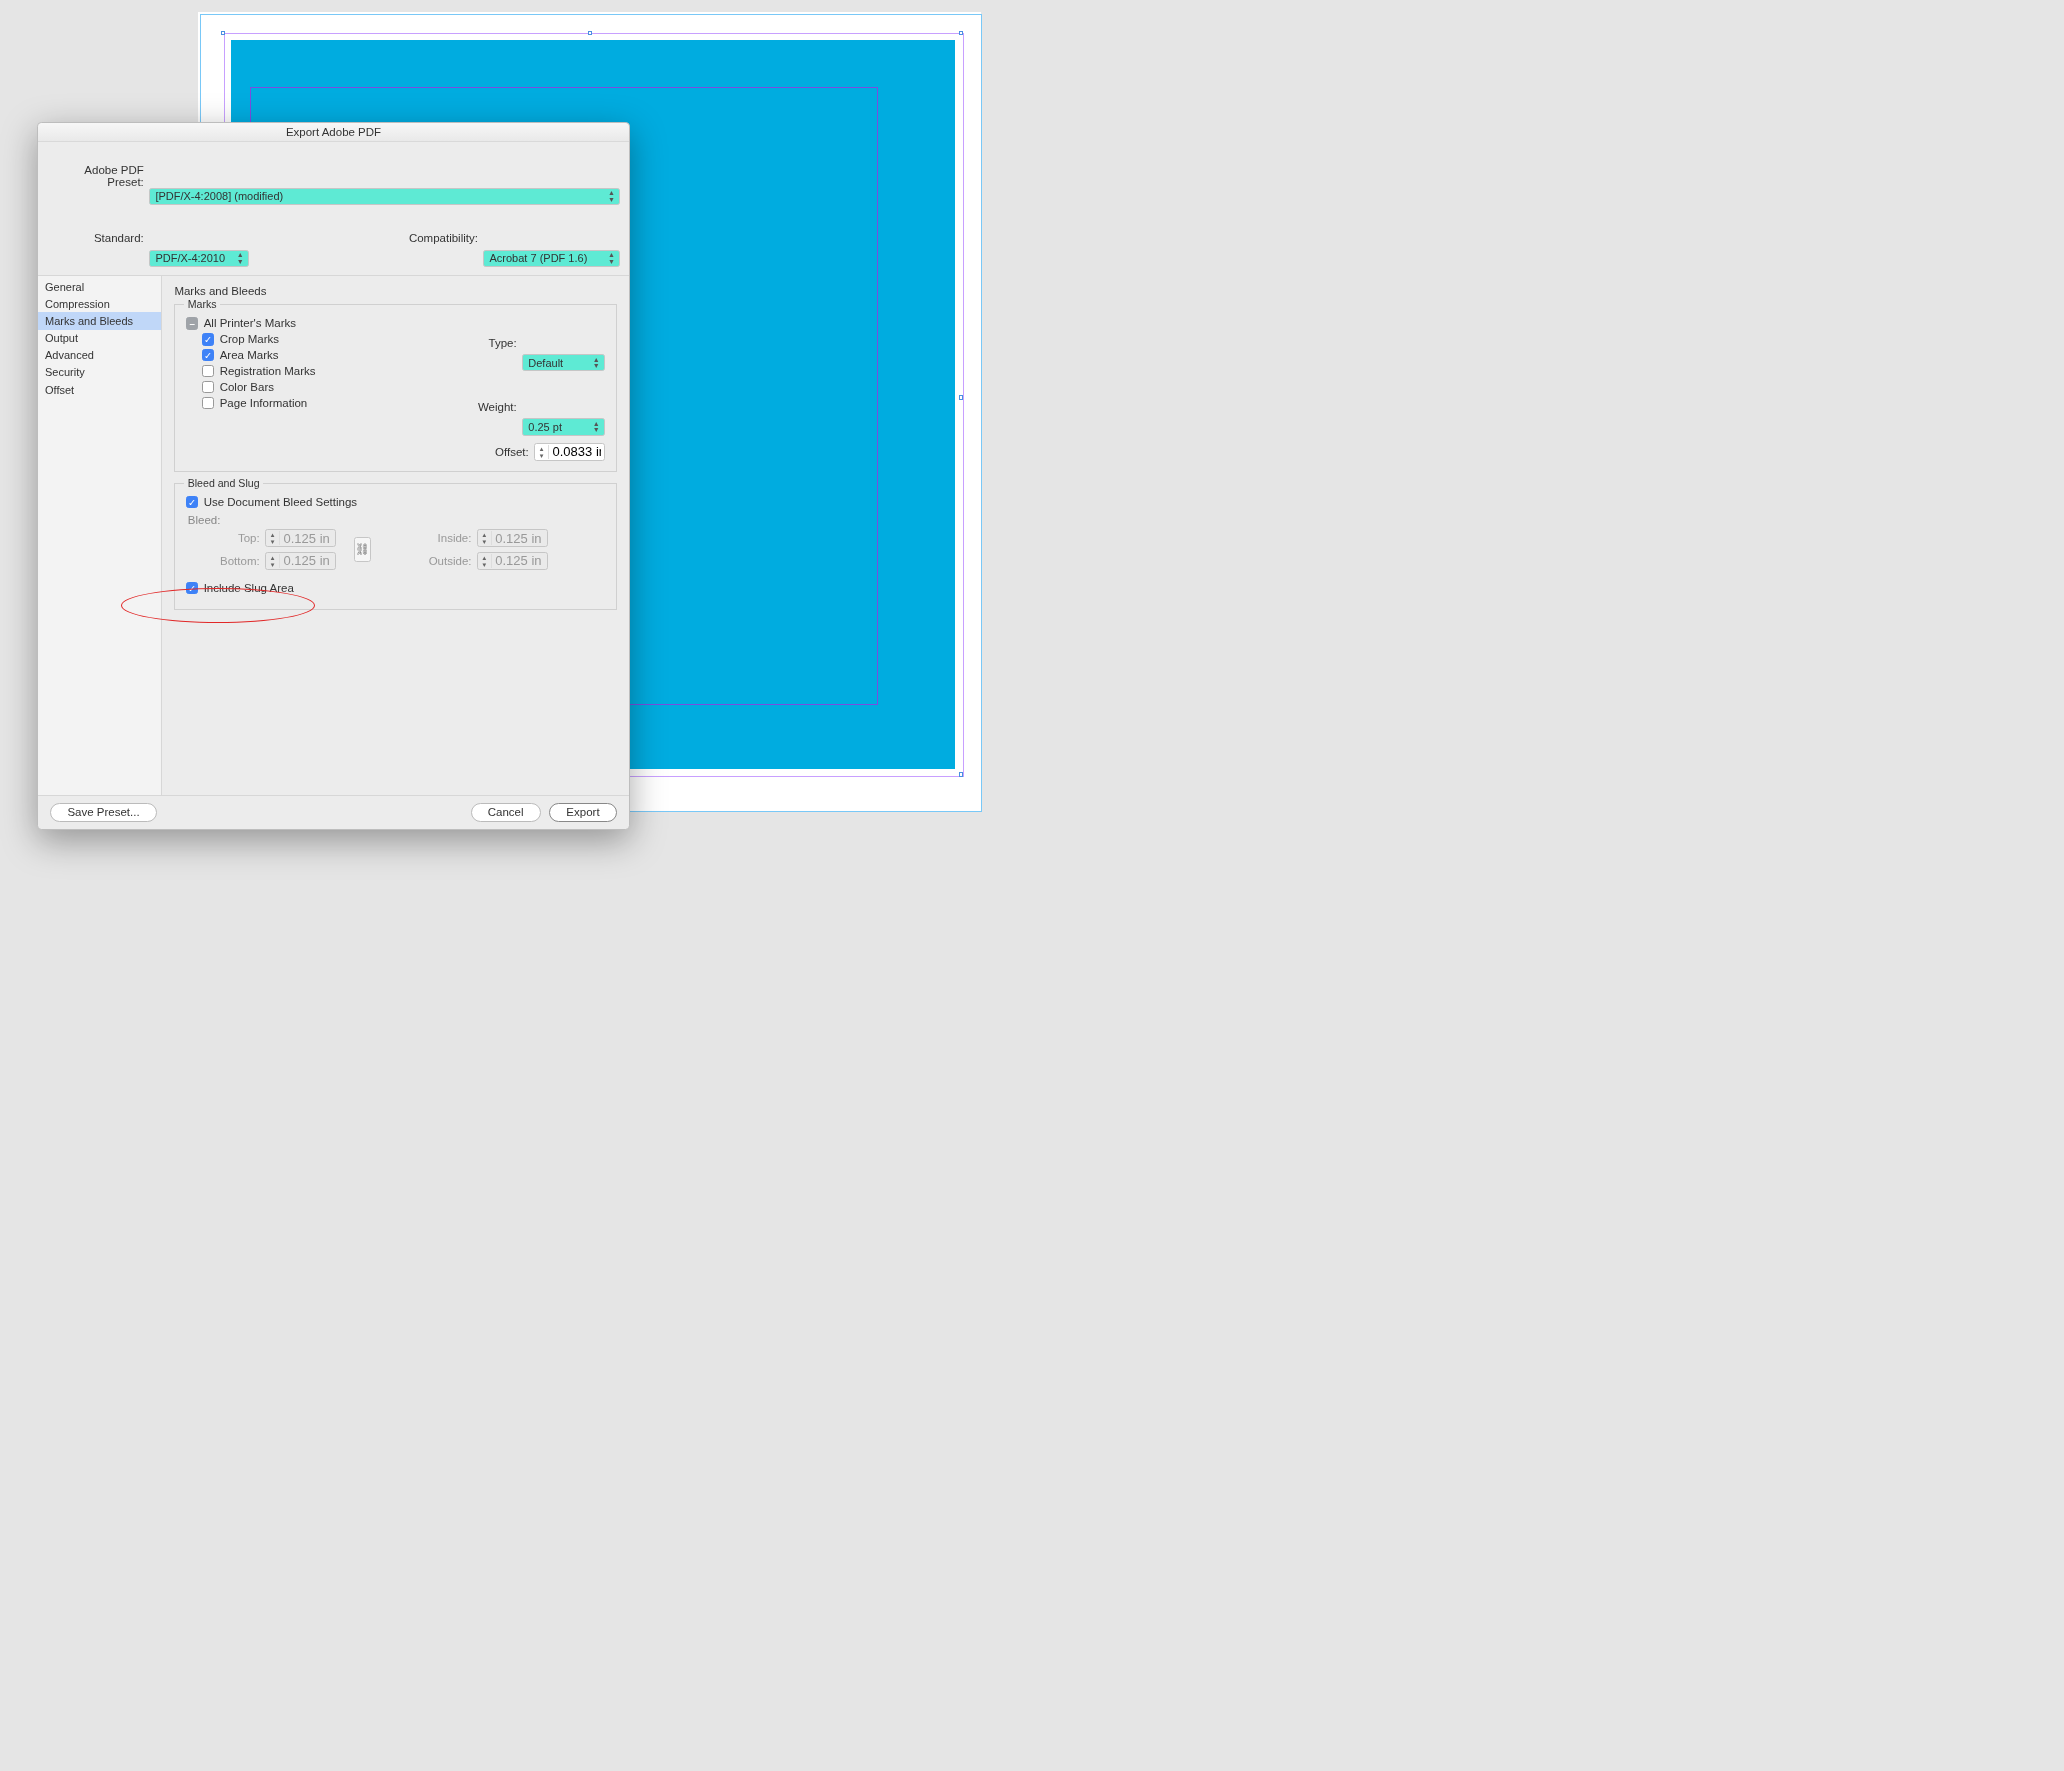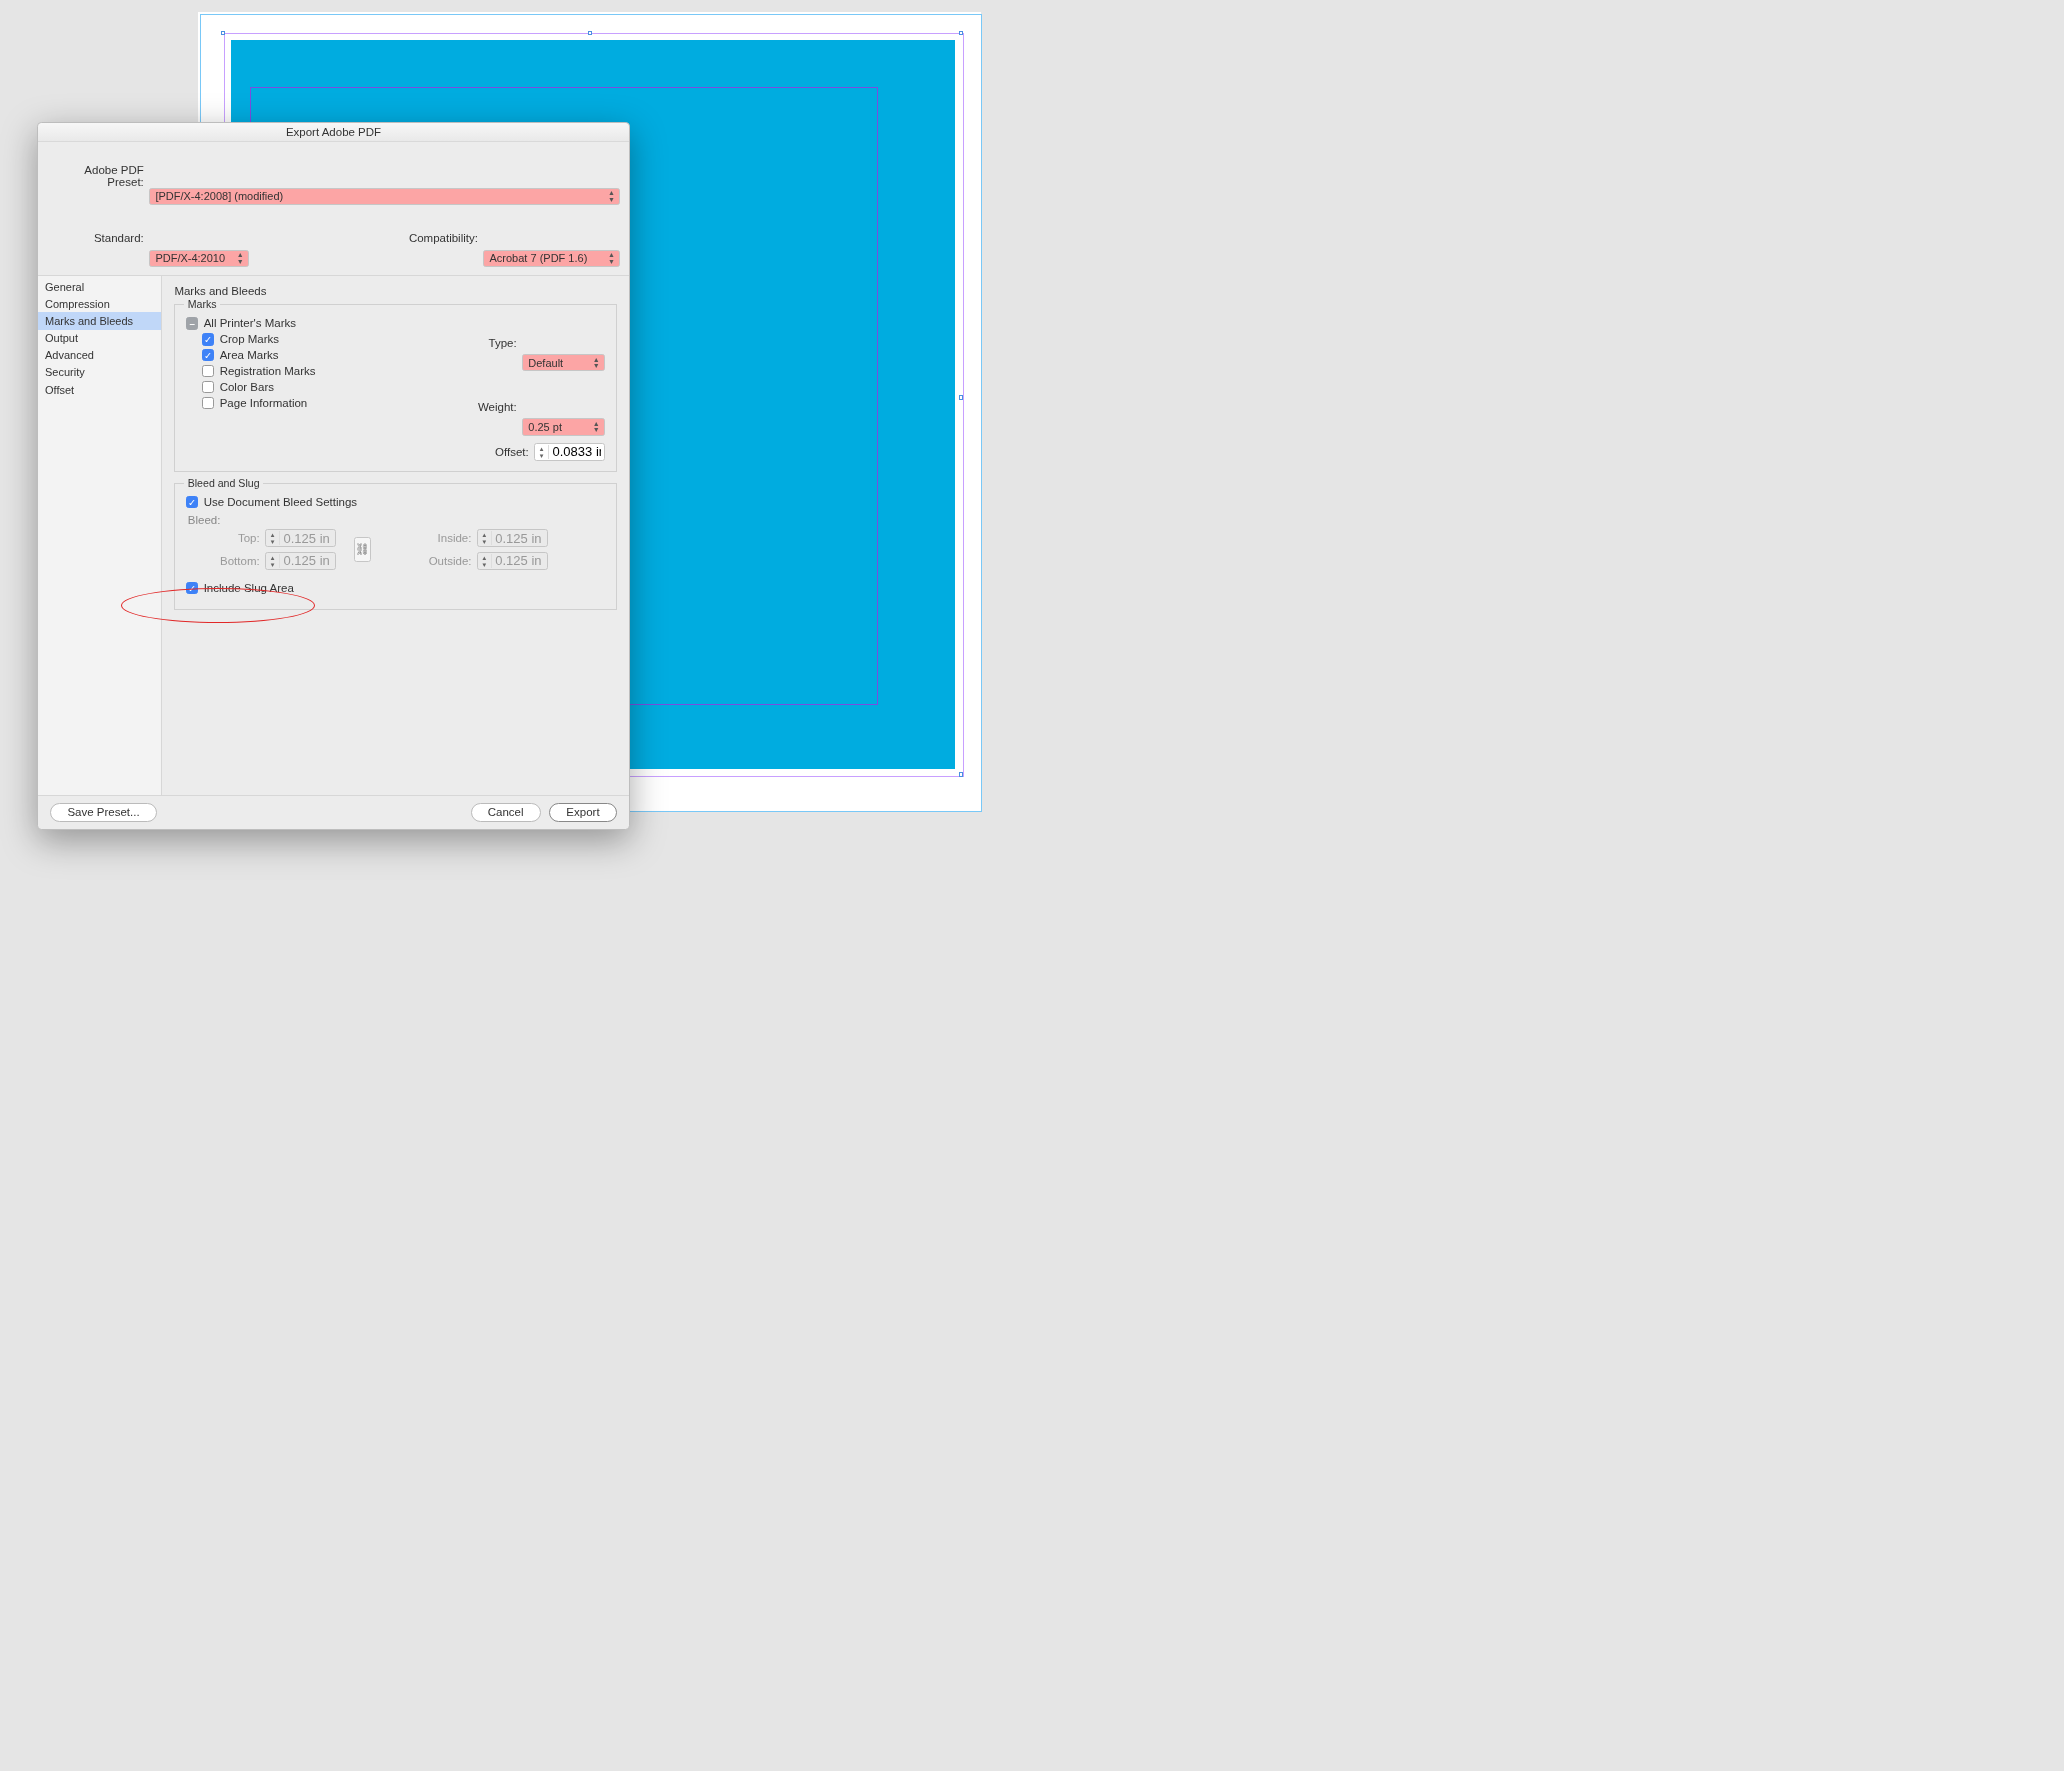--- a/index.html
+++ b/index.html
@@ -85,21 +85,21 @@
     border-top-left-radius: 4.4px;
     border-top-right-radius: 4.4px;
     border-bottom:0.9px solid #d9d9d9;
   }
   .top-rows {
     padding: 5.3px 8.8px 3.5px 8.8px;
   }
   .row { display:flex; align-items:center; margin-bottom:4.4px; gap:5.3px;justify-content:flex-end; }
   .lbl-right { text-align:right; }
   .select {
-    background:#fca5a5;
+    background:#5eead4;
     border:0.9px solid #c6c6c6;
     border-radius:2.6px;
     height:17.6px;
     padding:0 16px 0 5.3px;
     font-size:11px;
     display:flex;
     align-items:center;
     position:relative;
     margin-top:40px;
   }

